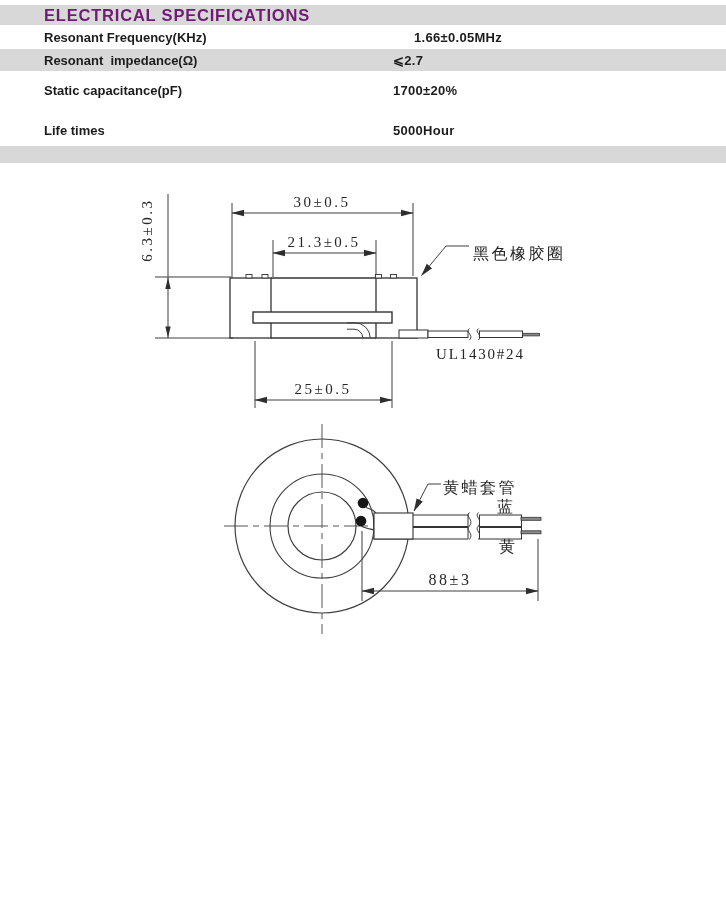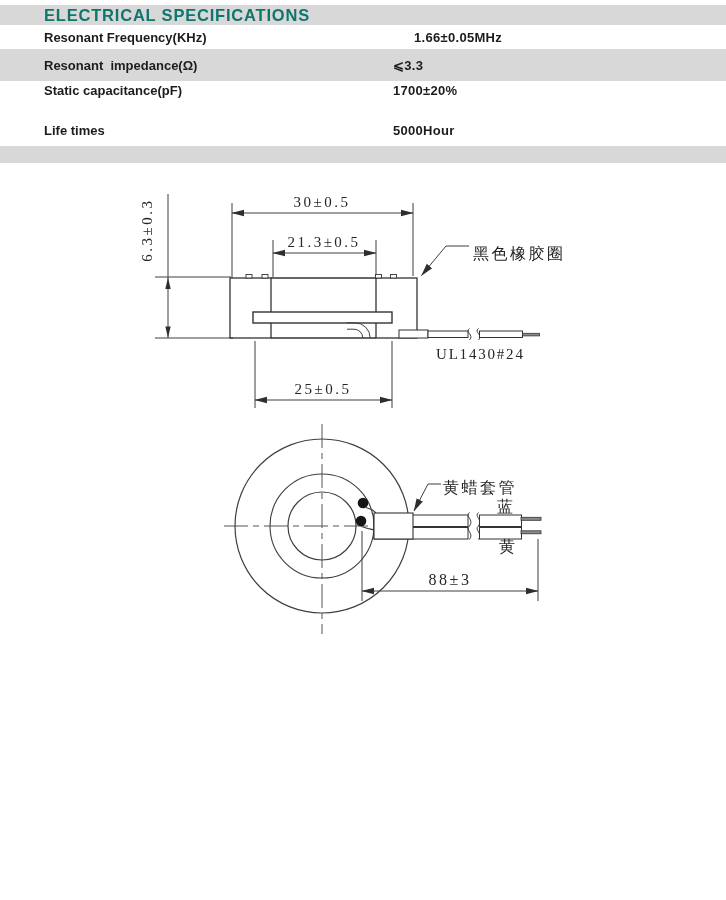--- a/index.html
+++ b/index.html
@@ -4,21 +4,21 @@
 <style>
   html,body{margin:0;padding:0;}
   body{width:726px;height:900px;background:#ffffff;font-family:"Liberation Sans",sans-serif;}
   .stage{position:relative;width:726px;height:900px;overflow:hidden;}
 
   
   .spec{position:absolute;left:0;top:0;width:726px;height:165px;color:var(--table-text,#1c1c1c);}
   .band{background:var(--band,#d8d8d8);}
   .trow{position:absolute;left:0;width:726px;display:flex;align-items:center;}
   .hdr{position:absolute;left:0;top:5px;width:726px;height:20px;display:flex;align-items:center;}
-  .hdr span{padding-left:44px;font-size:16.5px;font-weight:bold;letter-spacing:0.8px;color:#0f766e;}
+  .hdr span{padding-left:44px;font-size:16.5px;font-weight:bold;letter-spacing:0.8px;color:#701a75;}
   .tlabel{position:absolute;left:44px;font-size:13px;font-weight:bold;max-width:215px;white-space:pre-wrap;}
   .tvalue{position:absolute;left:393px;font-size:13px;font-weight:bold;letter-spacing:0.3px;}
   .r1 .tvalue{left:373px;margin-left:41px;}
   .r4 .tlabel{line-height:11.5px;}
   .botband{position:absolute;left:0;top:146px;width:726px;height:17px;}
 
   
   svg{position:absolute;left:0;top:0;}
   .ln{stroke:var(--line,#3f3f3f);stroke-width:1;fill:none;}
   .ln2{stroke:#333;stroke-width:1.3;fill:none;}
@@ -35,23 +35,23 @@
 <div class="stage">
 
   <section class="spec">
     <div class="hdr band">
       <span>ELECTRICAL SPECIFICATIONS</span>
     </div>
     <div class="trow r1" style="top:25px;height:24px;">
       <span class="tlabel">Resonant Frequency(KHz)</span>
       <span class="tvalue">1.66±0.05MHz</span>
     </div>
-    <div class="trow band" style="top:49px;height:32px;">
+    <div class="trow band" style="top:49px;height:22px;">
       <span class="tlabel">Resonant  impedance(Ω)</span>
-      <span class="tvalue">⩽3.3</span>
+      <span class="tvalue">⩽2.7</span>
     </div>
     <div class="trow" style="top:71px;height:38px;">
       <span class="tlabel">Static capacitance(pF)</span>
       <span class="tvalue">1700±20%</span>
     </div>
     <div class="trow" style="top:117px;height:27px;padding-left:24px;">
       <span class="tlabel">Life times</span>
       <span class="tvalue">5000Hour</span>
     </div>
     <div class="botband band"></div>

